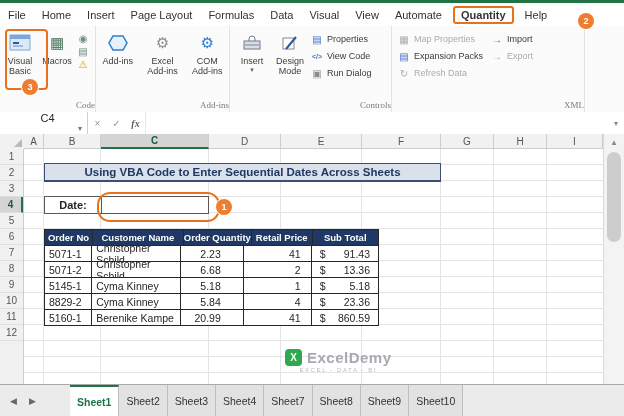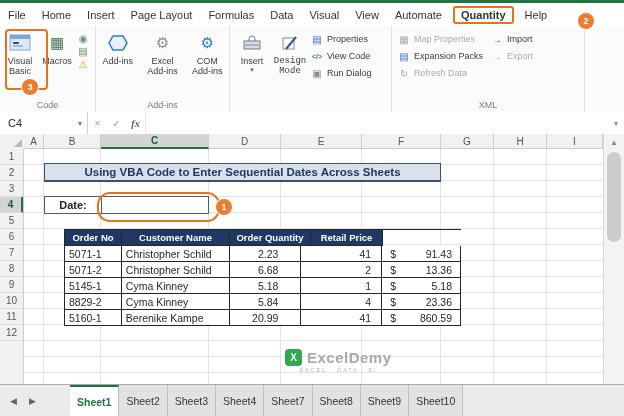--- a/index.html
+++ b/index.html
@@ -5,35 +5,35 @@
   html,body{margin:0;padding:0;background:#888;}
   .app{position:relative;width:624px;height:416px;background:#fff;font-family:"Liberation Sans",sans-serif;overflow:hidden;color:#262626;}
   
   .top-accent{position:absolute;left:0;top:0;width:624px;height:3px;background:#217346;}
   .tab-row{position:absolute;left:0;top:3px;width:624px;height:23px;background:#fff;border-bottom:1px solid #e4e4e4;display:flex;align-items:center;font-size:11px;color:#333;}
   .rtab{padding:0 8px;white-space:nowrap;cursor:default;}
   .rtab.dev{font-weight:bold;border:2px solid #E8721B;border-radius:3px;padding:1px 6px;margin:0 3px;}
   
   .ribbon{position:absolute;left:0;top:26px;width:624px;height:86px;background:#fbfbfb;border-bottom:1px solid #d6d6d6;display:flex;}
   .rgroup{position:relative;height:100%;border-right:1px solid #e3e3e3;box-sizing:border-box;display:flex;align-items:flex-start;}
-  .rgroup-label{position:absolute;bottom:2px;left:0;right:0;text-align:center;font-size:9px;color:#7a7a7a;}
+  .rgroup-label{position:absolute;bottom:2px;left:0;right:0;text-align:right;font-size:9px;color:#7a7a7a;font-family:Liberation Serif, serif;}
   .big-btn{display:flex;flex-direction:column;align-items:center;font-size:9px;color:#3b3b3b;text-align:center;padding-top:5px;line-height:10px;}
   .big-icon{height:23px;display:flex;align-items:center;justify-content:center;margin-bottom:2px;}
   .mini-col{display:flex;flex-direction:column;gap:2px;padding-top:7px;margin-left:2px;}
   .mini{font-size:10px;line-height:11px;color:#6a8f7a;text-align:center;width:14px;}
   .mini.warn{color:#d9a400;}
   .btn-col{display:flex;flex-direction:column;padding-top:5px;gap:1px;}
   .row-btn{display:flex;align-items:center;gap:4px;font-size:9px;color:#3b3b3b;height:16px;white-space:nowrap;}
   .row-icon{width:12px;text-align:center;font-size:10px;color:#4472c4;}
   .grayed,.grayed .row-icon{color:#ababab;}
   .glyph{font-size:15px;}
   .dd{font-size:7px;color:#666;line-height:7px;}
   
   .formula-bar{position:absolute;left:0;top:112px;width:624px;height:22px;background:#fff;border-bottom:1px solid #cfcfcf;display:flex;align-items:stretch;font-size:11px;}
-  .name-box{width:88px;border-right:1px solid #d0d0d0;display:flex;align-items:center;padding-left:8px;box-sizing:border-box;}
+  .name-box{width:88px;border-right:1px solid #d0d0d0;display:flex;align-items:center;padding-left:8px;box-sizing:border-box;flex-direction:column;}
   .name-arrow{margin-left:auto;padding-right:5px;color:#777;font-size:8px;}
   .fbtn{width:19px;display:flex;align-items:center;justify-content:center;color:#9a9a9a;font-size:10px;}
   .fx{font-style:italic;font-family:"Liberation Serif",serif;font-weight:bold;color:#5f5f5f;}
   .formula-input{flex:1;border-left:1px solid #e6e6e6;}
   .formula-expand{width:16px;display:flex;align-items:center;justify-content:center;color:#888;font-size:8px;}
   
   .grid{position:absolute;left:0;top:134px;width:603px;height:250px;background:#fff;}
   .col-headers{display:flex;height:15px;background:#f1f1f1;font-size:10px;color:#555;}
   .col-h{border-right:1px solid #cdcdcd;border-bottom:1px solid #cdcdcd;display:flex;align-items:center;justify-content:center;box-sizing:border-box;height:15px;}
   .col-h.sel{background:#d4d4d4;border-bottom:2px solid #217346;color:#17603a;font-weight:bold;}
@@ -47,21 +47,21 @@
   .rownum{height:16px;display:flex;align-items:center;justify-content:center;font-size:10px;color:#555;border-bottom:1px solid #dedede;box-sizing:border-box;}
   .rownum.sel{background:#d4d4d4;border-right:2px solid #217346;color:#17603a;font-weight:bold;}
   
   .vscroll{position:absolute;left:603px;top:134px;width:21px;height:250px;background:#f3f3f3;border-left:1px solid #d9d9d9;box-sizing:border-box;}
   .scroll-up{height:16px;display:flex;align-items:center;justify-content:center;color:#8a8a8a;font-size:8px;}
   .thumb{position:absolute;left:3px;top:18px;width:14px;height:90px;background:#cdcdcd;border-radius:7px;}
   
   .title-block{position:absolute;left:44px;top:163px;width:397px;height:19px;background:#dbe1ea;border:1px solid #3b4f71;border-bottom-width:2px;box-sizing:border-box;display:flex;align-items:center;justify-content:center;font-size:11.5px;font-weight:bold;color:#1f3864;}
   .date-label-cell{position:absolute;left:44px;top:196px;width:58px;height:18px;border:1px solid #595959;box-sizing:border-box;display:flex;align-items:center;justify-content:center;font-weight:bold;font-size:11px;background:#fff;}
   .date-input-cell{position:absolute;left:101px;top:196px;width:108px;height:18px;border:1px solid #595959;box-sizing:border-box;background:#fff;}
-  .data-table{position:absolute;left:44px;top:229px;width:397px;border-left:1px solid #262626;border-top:1px solid #262626;box-sizing:border-box;font-size:10.5px;margin-left:20px;}
+  .data-table{position:absolute;left:44px;top:229px;width:335px;border-left:1px solid #262626;border-top:1px solid #262626;box-sizing:border-box;font-size:10.5px;}
   .trow{display:flex;height:16px;box-sizing:border-box;}
   .tcell{border-right:1px solid #262626;border-bottom:1px solid #262626;box-sizing:border-box;display:flex;align-items:center;background:#fff;overflow:hidden;}
   .thead .tcell{background:#1F3864;color:#fff;font-weight:bold;font-size:9.5px;justify-content:center;}
   .al{justify-content:flex-start;padding-left:4px;}
   .price{justify-content:flex-end;padding-right:22px;}
   .qty{justify-content:flex-end;padding-right:10px;}
   .money{justify-content:space-between;padding:0 8px;}
   
   .watermark{position:absolute;left:285px;top:349px;display:flex;flex-direction:column;align-items:center;}
   .wm-row{display:flex;align-items:center;gap:5px;}
@@ -156,21 +156,21 @@
         <div class="big-icon">
           <svg width="18" height="15" viewBox="0 0 18 15">
               <path d="M6 6 v-2 a3 3 0 0 1 6 0 v2" fill="none" stroke="#717b8a"></path>
               <rect x="1" y="6" width="16" height="8" fill="#d9dee5" stroke="#717b8a"></rect>
               <rect x="1" y="9" width="16" height="2" fill="#a9b2bf"></rect>
             </svg>
         </div>
         <span>Insert</span>
         <span class="dd">▾</span>
       </div>
-      <div class="big-btn" style="width:42px;font-family:Liberation Mono, monospace;">
+      <div class="big-btn" style="width:42px;">
         <div class="big-icon">
           <svg width="16" height="15" viewBox="0 0 16 15">
               <rect x="1" y="3" width="11" height="11" fill="#fff" stroke="#8a8a8a"></rect>
               <line x1="4" y1="14" x2="14" y2="2" stroke="#2b579a" stroke-width="2"></line>
             </svg>
         </div>
         <span>Design Mode</span>
       </div>
       <div class="btn-col">
         <div class="row-btn">
@@ -179,20 +179,21 @@
         </div>
         <div class="row-btn">
           <span class="row-icon" style="font-size:7px;font-weight:bold;">&lt;/&gt;</span>
           <span>View Code</span>
         </div>
         <div class="row-btn">
           <span class="row-icon" style="color:#8c8c8c;">▣</span>
           <span>Run Dialog</span>
         </div>
       </div>
+      <div class="rgroup-label">Controls</div>
     </div>
 
     <div class="rgroup" style="width:193px;padding-left:6px;">
       <div class="btn-col">
         <div class="row-btn grayed">
           <span class="row-icon">▦</span>
           <span>Map Properties</span>
         </div>
         <div class="row-btn">
           <span class="row-icon">▤</span>
@@ -277,20 +278,21 @@
   <div class="title-block">Using VBA Code to Enter Sequential Dates Across Sheets</div>
   <div class="date-label-cell">Date:</div>
   <div class="date-input-cell"></div>
 
   <div class="data-table">
     <div class="trow thead">
       <div class="tcell wB">Order No</div>
       <div class="tcell wC">Customer Name</div>
       <div class="tcell wE">Order Quantity</div>
       <div class="tcell wD">Retail Price</div>
+      <div class="tcell wF">Sub Total</div>
     </div>
     <div class="trow">
       <div class="tcell wB al">5071-1</div>
       <div class="tcell wC al">Christopher Schild</div>
       <div class="tcell wD price">2.23</div>
       <div class="tcell wE qty">41</div>
       <div class="tcell wF money">
           <span>$</span>
           <span>91.43</span>
         </div>

